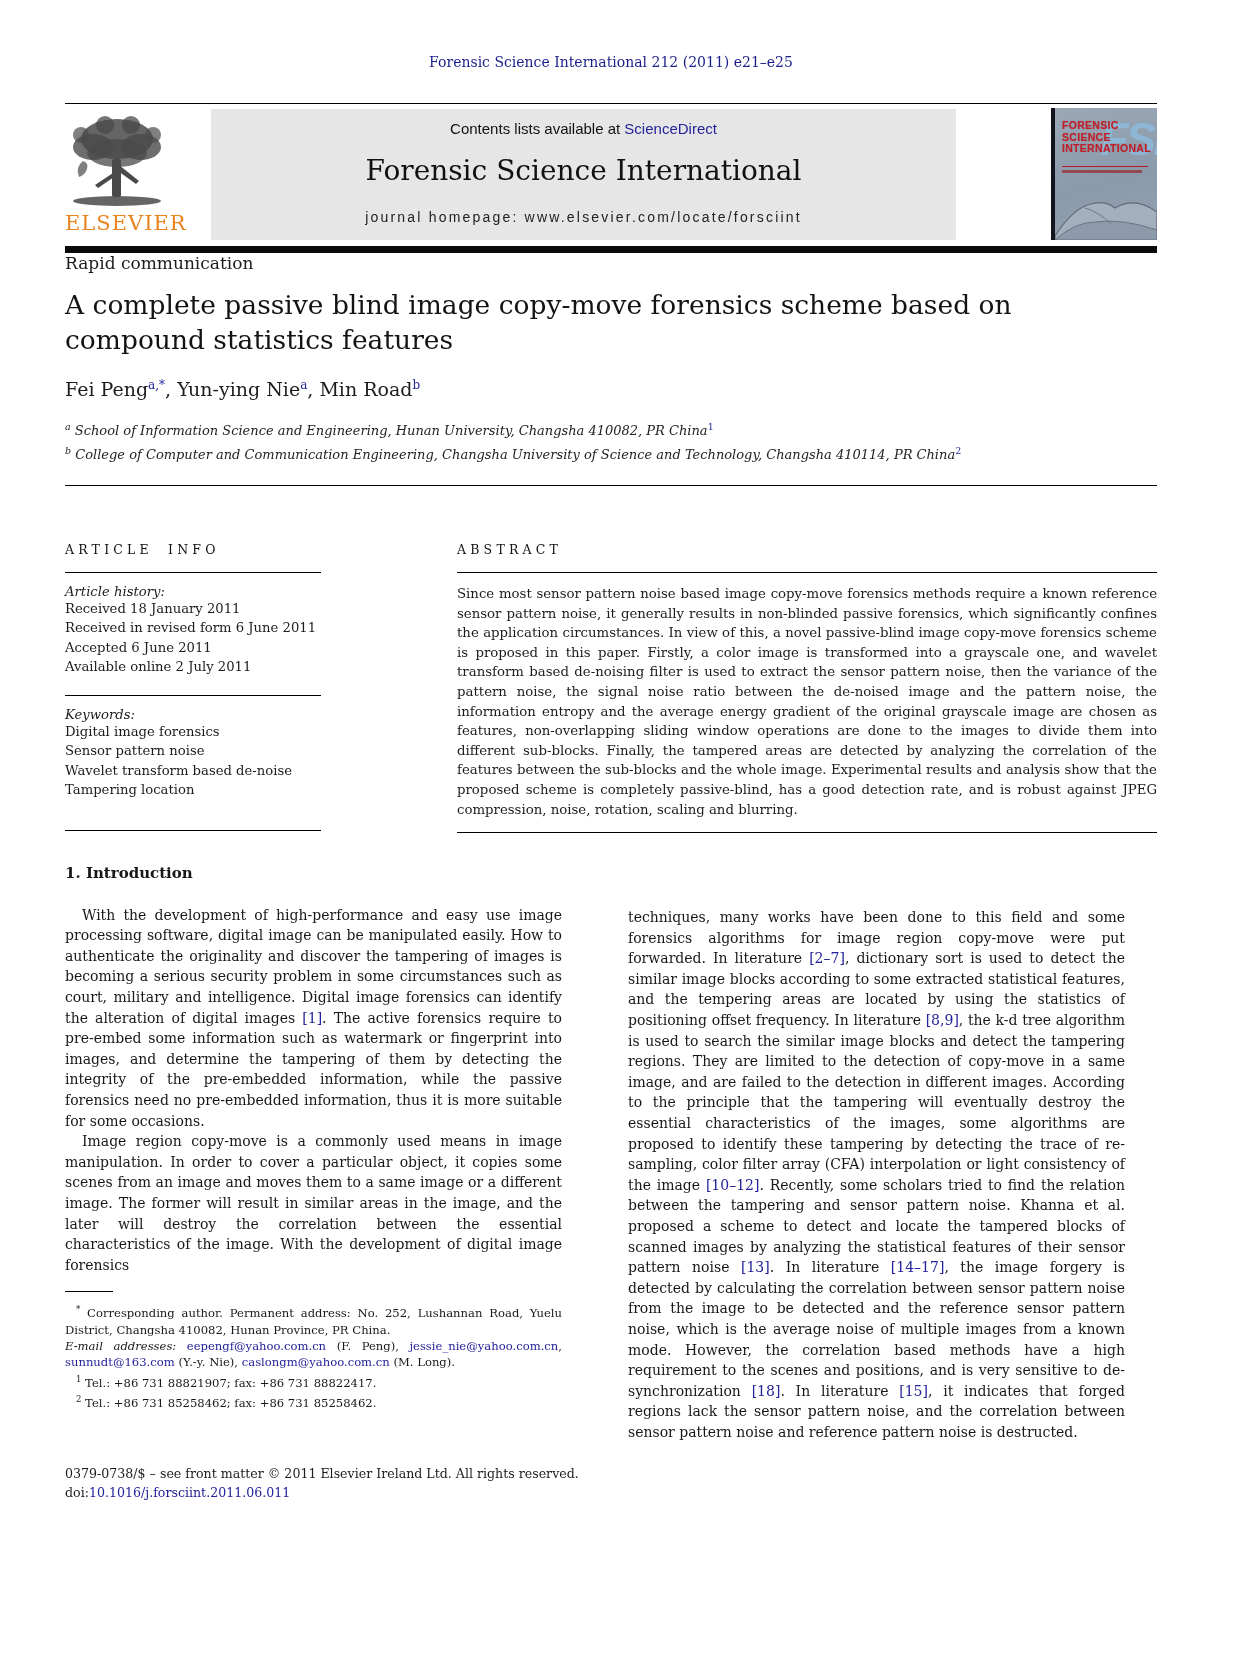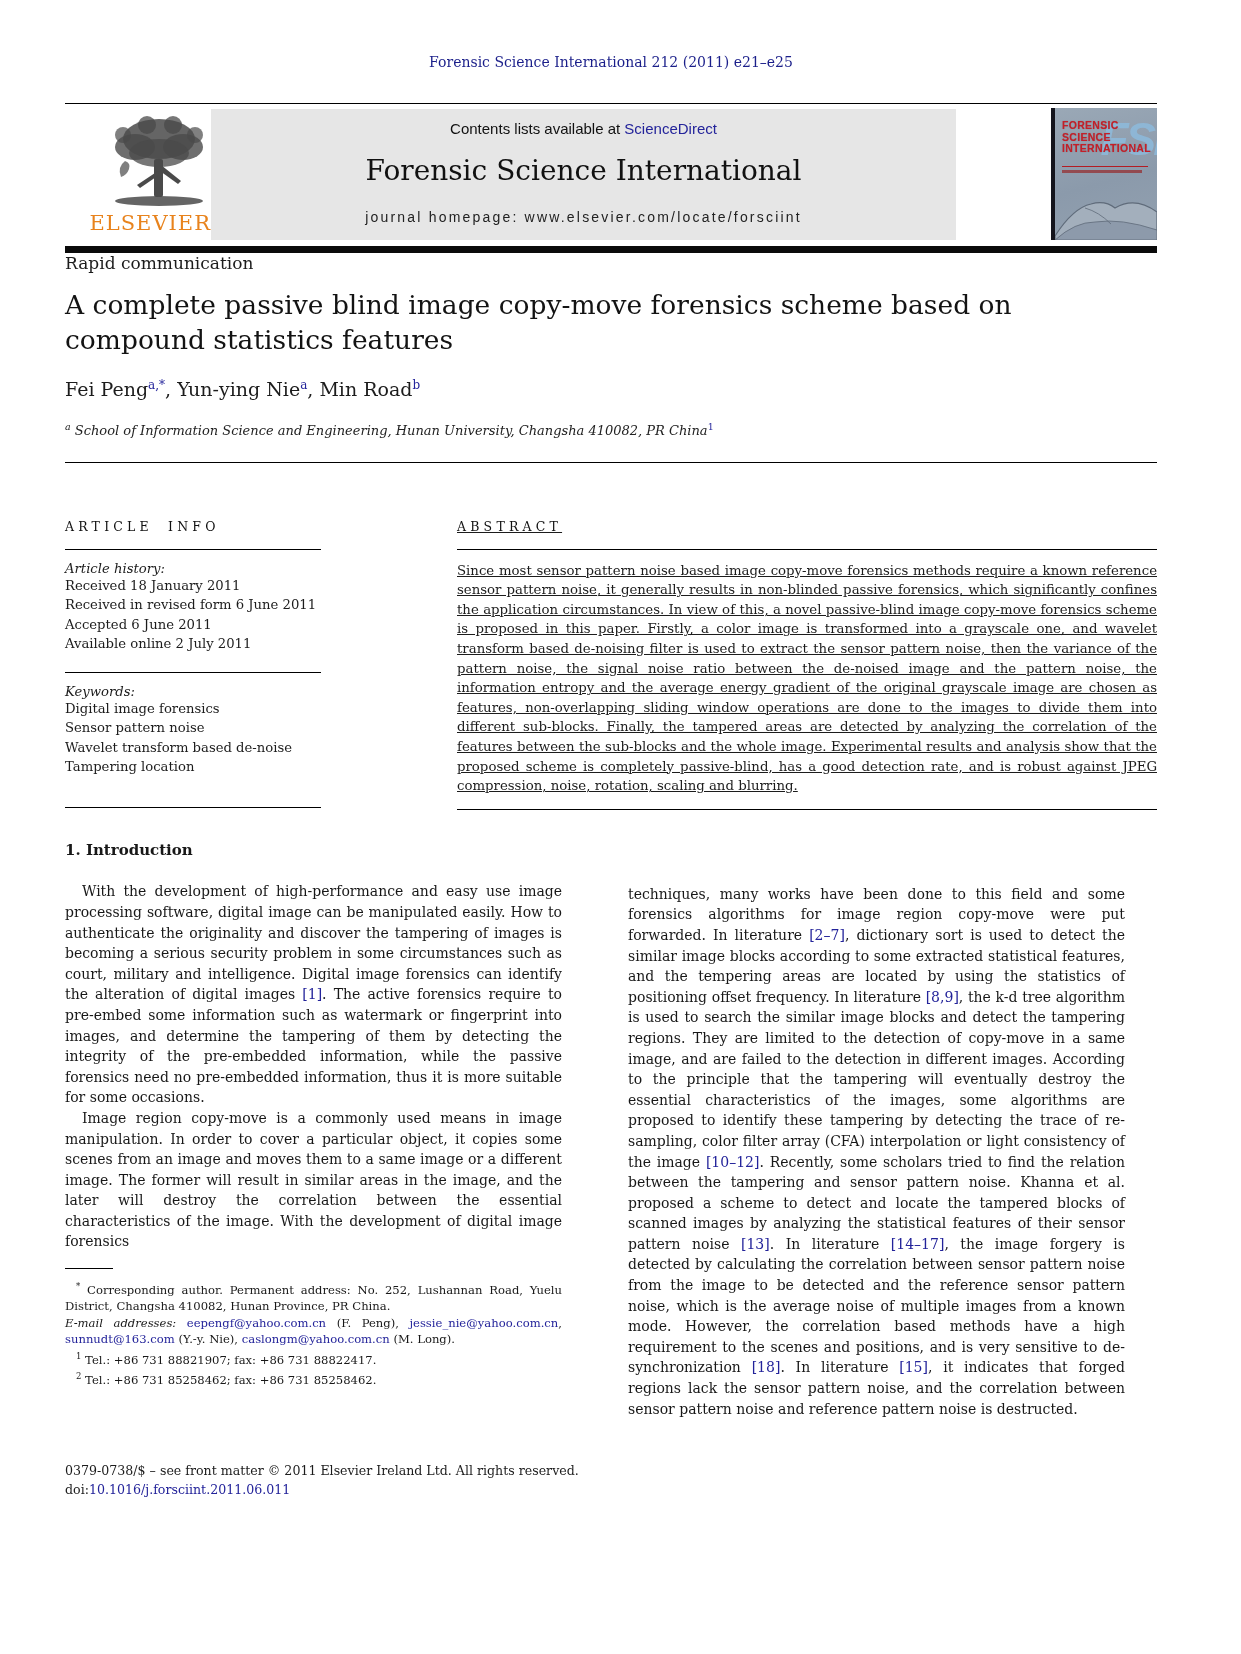--- a/index.html
+++ b/index.html
@@ -12,21 +12,21 @@
   .page{
     width:1241px;height:1654px;margin:0 auto;background:#fff;color:var(--ink);
     box-sizing:border-box;padding:54px 84px 0 65px;position:relative;overflow:hidden;
     font-family:"DejaVu Serif",serif;
   }
   
   .journal-ref{font-size:14px;color:#1b1f8a;text-align:center;}
   
   .top-rule{border-top:1.5px solid #000;margin-top:33px;}
   .header-row{display:flex;height:142px;}
-  .logo-block{width:146px;display:flex;flex-direction:column;align-items:flex-end;justify-content:flex-start;padding-top:9px;box-sizing:border-box;}
+  .logo-block{width:146px;display:flex;flex-direction:column;align-items:flex-start;justify-content:flex-start;padding-top:9px;box-sizing:border-box;}
   .logo-tree{width:104px;height:96px;}
   .elsevier-word{font-family:"DejaVu Serif",serif;font-size:21px;color:var(--orange);letter-spacing:1px;margin-top:2px;}
   .banner{width:745px;background:var(--banner);margin:5px 0 6px 0;text-align:center;box-sizing:border-box;padding-top:11px;font-family:"Liberation Sans",sans-serif;}
   .contents-line{font-size:15px;color:#111;}
   .contents-line .sd{color:var(--navy);}
   .banner-title{font-family:"DejaVu Serif",serif;font-size:28px;color:#111;margin-top:17px;}
   .homepage-line{font-size:14px;color:#222;letter-spacing:2.2px;margin-top:22px;}
   .header-gap{flex:1;}
   .cover{width:106px;margin:4px 0 6px 0;position:relative;background:linear-gradient(165deg,#9aa8b6 0%,#8b9aab 55%,#93a1b0 100%);border-left:4px solid #14141c;box-sizing:border-box;overflow:hidden;}
   .cover-fsi{position:absolute;top:4px;right:-6px;font-family:"Liberation Sans",sans-serif;font-weight:bold;font-style:italic;font-size:46px;color:rgba(140,190,225,0.75);letter-spacing:-3px;}
@@ -40,21 +40,21 @@
   .article-title{font-size:26.5px;line-height:35px;margin-top:14px;max-width:1065px;color:#131313;}
   .authors{font-size:19px;margin-top:21px;}
   .authors sup{font-size:12px;color:var(--navy);}
   .affils{margin-top:17px;font-style:italic;font-size:13px;line-height:19px;color:#222;}
   .affils sup.aff{font-size:9.5px;color:#222;}
   .affils sup.note{font-size:9.5px;color:var(--navy);font-style:normal;}
   .aff-rule{border-top:1px solid #000;margin-top:21px;}
   
   .info-section{display:flex;padding-top:56px;justify-content:space-between;}
   .info-left{width:256px;}
-  .info-right{width:700px;margin-left:48px;text-decoration:underline;}
+  .info-right{width:700px;margin-left:48px;}
   .sec-heading{font-size:12.5px;letter-spacing:4.2px;word-spacing:7px;color:#111;}
   .h-rule{border-top:1.5px solid #000;margin-top:15px;}
   .mid-rule{border-top:1.5px solid #000;margin-top:18px;}
   .bot-rule{border-top:1.5px solid #000;}
   .info-label{font-style:italic;font-size:13.2px;margin-top:11px;}
   .info-item{font-size:13.2px;line-height:19.5px;}
   .abstract-text{font-size:13.3px;line-height:19.6px;text-align:justify;margin-top:11px;}
   .copyright{font-size:13.2px;text-align:right;margin-top:3px;}
   .left-bot{margin-top:30px;}
   .right-bot{margin-top:13px;}
@@ -69,21 +69,21 @@
   .cite{color:var(--navy);}
   .link{color:var(--navy);}
   
   .footnotes{margin-top:16px;font-size:11.6px;line-height:16.4px;text-align:justify;}
   .fn-rule{width:48px;border-top:1px solid #000;margin-bottom:9px;}
   .fn-ind{text-indent:11px;}
   .fn-ind2{text-indent:24px;}
   .footnotes sup{font-size:8.5px;}
   .footnotes em{font-style:italic;}
   
-  .front-matter{margin-top:42px;font-size:12.6px;line-height:19px;}
+  .front-matter{margin-top:21px;font-size:12.6px;line-height:19px;}
 </style>
 </head>
 <body>
 
 <div class="page">
 
   <div class="journal-ref">Forensic Science International 212 (2011) e21–e25</div>
 
   <div class="top-rule"></div>
 
@@ -141,20 +141,21 @@
   <div class="rapid">Rapid communication</div>
 
   <div class="article-title">A complete passive blind image copy-move forensics scheme based on compound statistics features</div>
 
   <div class="authors">
     <span>Fei Peng</span><sup>a,*</sup><span>, </span><span>Yun-ying Nie</span><sup>a</sup><span>, </span><span>Min Road</span><sup>b</sup>
   </div>
 
   <div class="affils">
     <div><sup class="aff">a</sup> <span>School of Information Science and Engineering, Hunan University, Changsha 410082, PR China</span><sup class="note">1</sup></div>
+    <div><sup class="aff">b</sup> <span>College of Computer and Communication Engineering, Changsha University of Science and Technology, Changsha 410114, PR China</span><sup class="note">2</sup></div>
   </div>
 
   <div class="aff-rule"></div>
 
   <div class="info-section">
     <div class="info-left">
       <div class="sec-heading">ARTICLE INFO</div>
       <div class="h-rule"></div>
       <div class="info-label">Article history:</div>
       <div class="info-item">Received 18 January 2011</div>

